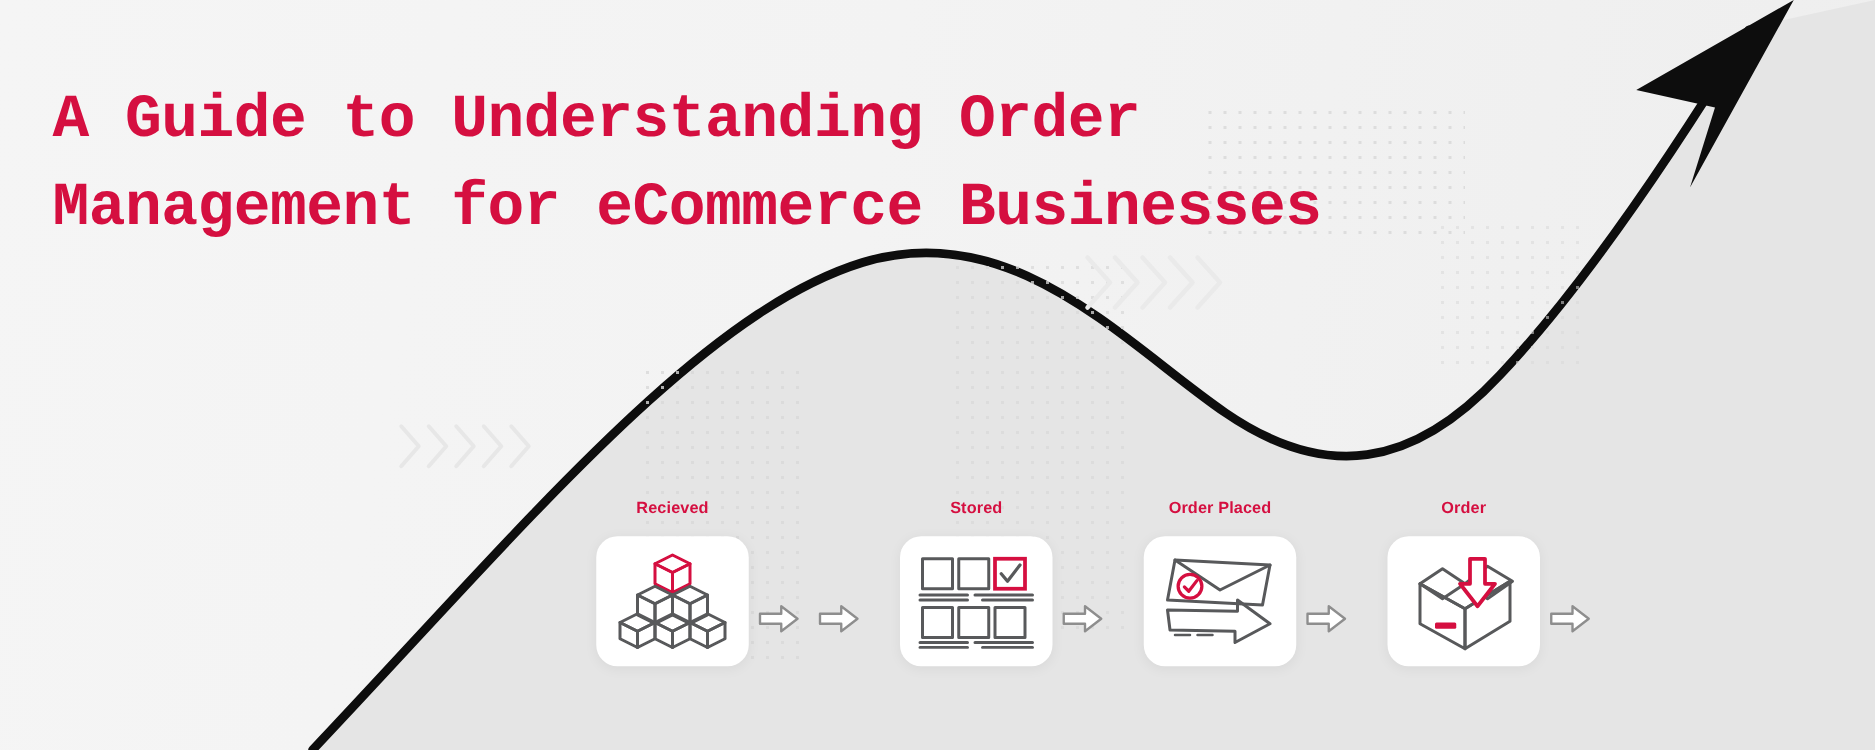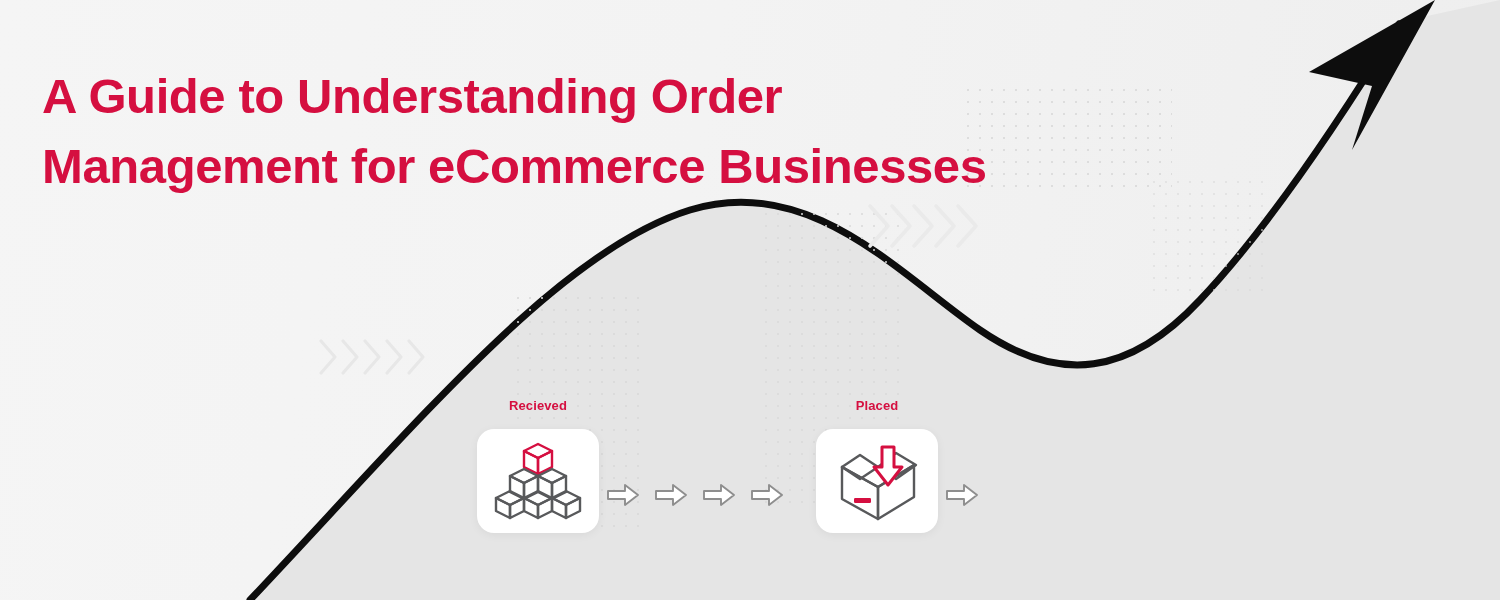--- a/index.html
+++ b/index.html
@@ -67,20 +67,21 @@
     position: absolute;
     left: 42px;
     top: 28px;
     width: 1200px;
     font-size: 49px;
     line-height: 70px;
     font-weight: 700;
     letter-spacing: -0.4px;
     color: #d50f40;
     white-space: pre-line;
+    font-family: Liberation Mono, monospace;
   }
 
   
   .flow {
     position: absolute;
     left: 452px;
     top: 398px;
     display: flex;
     align-items: flex-start;
   }
@@ -242,36 +243,79 @@
       </svg>
     </div>
 
 
     <div class="connector">
       <svg width="34" height="24" viewBox="0 0 34 24">
         <path d="M2,8 L19,8 L19,2 L32,12 L19,22 L19,16 L2,16 Z" fill="#ffffff" stroke="#8e8e8e" stroke-width="1.9" stroke-linejoin="round"></path>
       </svg>
     </div>
 
-
-    <div class="connector">
-      <svg width="34" height="24" viewBox="0 0 34 24">
-        <path d="M2,8 L19,8 L19,2 L32,12 L19,22 L19,16 L2,16 Z" fill="#ffffff" stroke="#8e8e8e" stroke-width="1.9" stroke-linejoin="round"></path>
-      </svg>
-    </div>
-
-
-    <div class="connector">
-      <svg width="34" height="24" viewBox="0 0 34 24">
-        <path d="M2,8 L19,8 L19,2 L32,12 L19,22 L19,16 L2,16 Z" fill="#ffffff" stroke="#8e8e8e" stroke-width="1.9" stroke-linejoin="round"></path>
-      </svg>
-    </div>
-
     <div class="step">
-      <div class="step-label">Placed</div>
+      <div class="step-label">Stored</div>
+      <div class="step-card">
+        <svg width="94" height="76" viewBox="0 0 94 76">
+          <g fill="none" stroke="#58595b" stroke-width="2.4" stroke-linejoin="round">
+
+            <rect x="4" y="4" width="24" height="24"></rect>
+            <rect x="33" y="4" width="24" height="24"></rect>
+
+            <path d="M2,33 L40,33 M2,37 L40,37" stroke-linecap="round"></path>
+            <path d="M46,33 L92,33 M52,37 L92,37" stroke-linecap="round"></path>
+
+            <rect x="4" y="43" width="24" height="24"></rect>
+            <rect x="33" y="43" width="24" height="24"></rect>
+            <rect x="62" y="43" width="24" height="24"></rect>
+
+            <path d="M2,71 L40,71 M2,75 L40,75" stroke-linecap="round"></path>
+            <path d="M46,71 L92,71 M52,75 L92,75" stroke-linecap="round"></path>
+          </g>
+
+          <rect x="62" y="4" width="24" height="24" fill="none" stroke="#d50f40" stroke-width="3"></rect>
+          <path d="M67,16 L72,22 L82,9" fill="none" stroke="#58595b" stroke-width="2.6" stroke-linecap="round" stroke-linejoin="round"></path>
+        </svg>
+      </div>
+    </div>
+
+    <div class="connector">
+      <svg width="34" height="24" viewBox="0 0 34 24">
+        <path d="M2,8 L19,8 L19,2 L32,12 L19,22 L19,16 L2,16 Z" fill="#ffffff" stroke="#8e8e8e" stroke-width="1.9" stroke-linejoin="round"></path>
+      </svg>
+    </div>
+
+    <div class="step">
+      <div class="step-label">Order Placed</div>
+      <div class="step-card">
+        <svg width="92" height="78" viewBox="0 0 92 78">
+          <g fill="none" stroke="#58595b" stroke-width="2.4" stroke-linecap="round" stroke-linejoin="round">
+
+            <path d="M10,6 L86,10 L80,42 L4,38 Z"></path>
+            <path d="M10,6 L46,30 L86,10"></path>
+
+            <path d="M4,46 L60,47 L60,38 L86,57 L58,72 L58,63 L6,62 Z"></path>
+            <path d="M10,66 L22,66 M28,66 L40,66" stroke-width="2"></path>
+          </g>
+
+          <circle cx="22" cy="27" r="9.5" fill="none" stroke="#d50f40" stroke-width="2.6"></circle>
+          <path d="M17.5,27.5 L21,31 L27.5,22.5" fill="none" stroke="#d50f40" stroke-width="2.6" stroke-linecap="round" stroke-linejoin="round"></path>
+        </svg>
+      </div>
+    </div>
+
+    <div class="connector">
+      <svg width="34" height="24" viewBox="0 0 34 24">
+        <path d="M2,8 L19,8 L19,2 L32,12 L19,22 L19,16 L2,16 Z" fill="#ffffff" stroke="#8e8e8e" stroke-width="1.9" stroke-linejoin="round"></path>
+      </svg>
+    </div>
+
+    <div class="step">
+      <div class="step-label">Order</div>
       <div class="step-card">
         <svg width="90" height="80" viewBox="0 0 90 80">
           <g fill="none" stroke="#58595b" stroke-width="2.4" stroke-linejoin="round" stroke-linecap="round">
 
             <path d="M10,26 L28,14 L46,26 L28,38 Z"></path>
             <path d="M46,26 L64,12 L84,24 L64,38 Z"></path>
 
             <path d="M10,26 L10,58 L46,78 L46,46 Z"></path>
             <path d="M82,24 L82,56 L46,78 L46,46 Z"></path>
             <path d="M10,26 L46,46 L82,24"></path>

